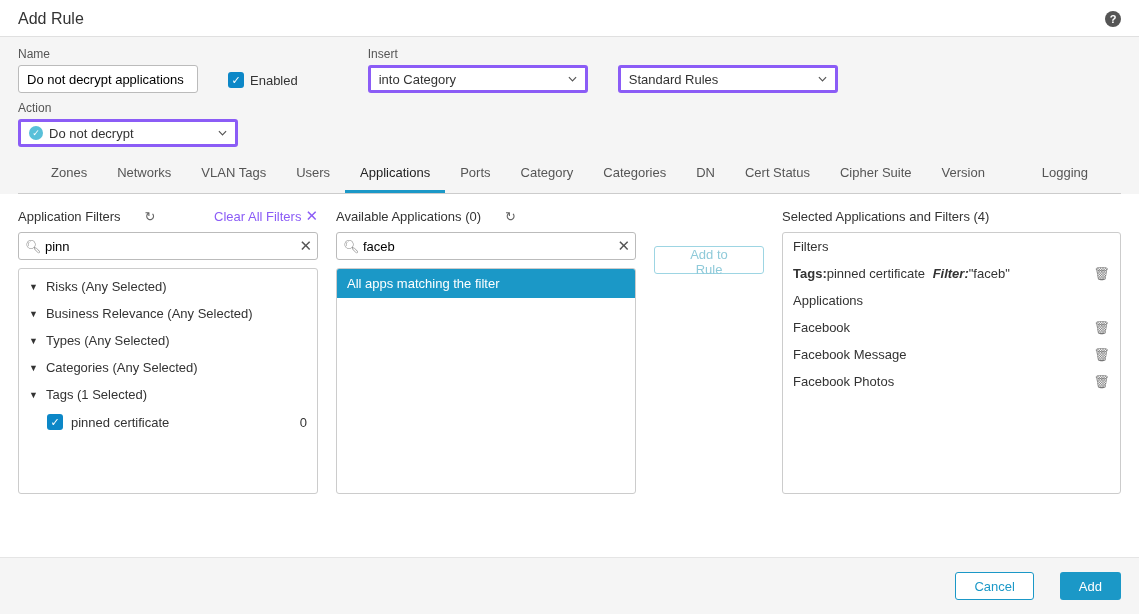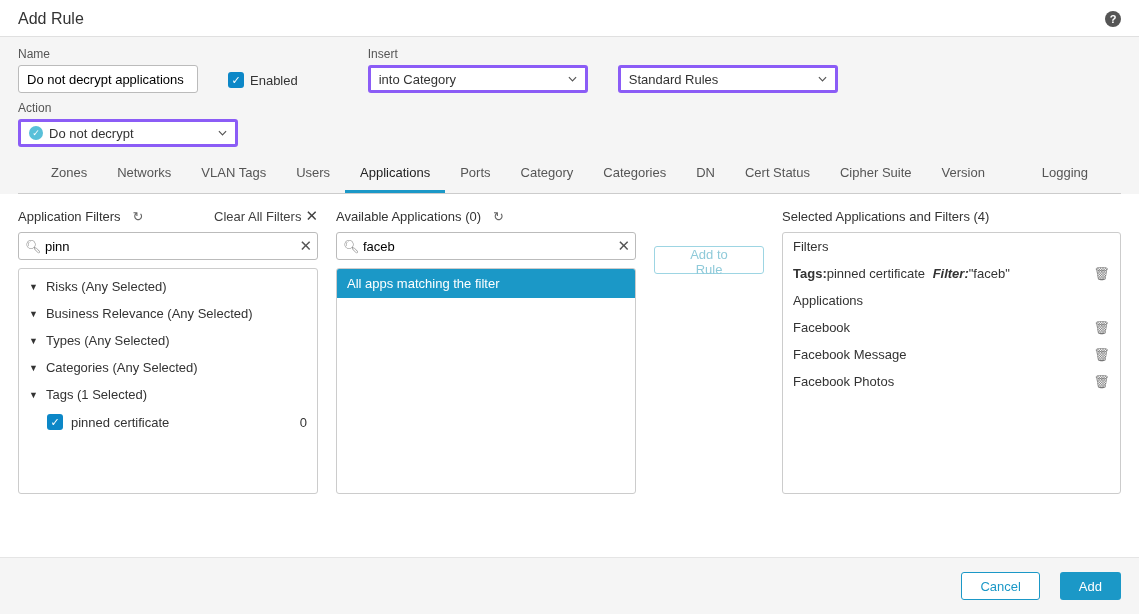--- a/index.html
+++ b/index.html
@@ -30,23 +30,23 @@
 .tab.logging { margin-left:auto; }
 
 .filter-area { display:flex; gap:18px; padding:12px 18px 0 18px; height:300px; }
 .col { display:flex; flex-direction:column; }
 .col-left { width:300px; }
 .col-mid { width:300px; }
 .col-addbtn { width:110px; padding-top:40px; }
 .col-right { flex:1; }
 
 .section-header { display:flex; align-items:center; justify-content:space-between; font-size:13px; margin-bottom:6px; height:20px; }
-.section-header .left { display:flex; align-items:center; gap:12px; }
+.section-header .left { display:flex; align-items:center; gap:24px; }
 .refresh-icon { font-size:13px; color:#666; cursor:pointer; }
-.clear-filters { display:flex; align-items:center; gap:4px; font-size:13px; color:#404040; cursor:pointer; }
+.clear-filters { display:flex; align-items:center; gap:4px; font-size:13px; color:#8b5cf6; cursor:pointer; }
 
 .search-wrap { position:relative; margin-bottom:8px; }
 .search-input { width:100%; height:28px; border:1px solid #bbb; border-radius:3px; padding:0 26px 0 26px; font-size:13px; }
 .search-icon-l { position:absolute; left:7px; top:50%; transform:translateY(-50%); color:#888; font-size:13px; }
 .clear-x { position:absolute; right:6px; top:50%; transform:translateY(-50%); color:#555; cursor:pointer; font-size:15px; }
 
 .tree-box { border:1px solid #ccc; border-radius:3px; background:#fff; flex:1; overflow:auto; padding:4px 0; }
 .tree-item { display:flex; align-items:center; gap:8px; padding:6px 10px; font-size:13px; }
 .tri { font-size:9px; color:#333; }
 .tag-item { padding-left:28px; justify-content:space-between; }
@@ -55,21 +55,21 @@
 .avail-box { border:1px solid #ccc; border-radius:3px; background:#fff; flex:1; overflow:hidden; }
 .all-match-row { background:#1b98c7; color:#fff; padding:7px 10px; font-size:13px; }
 
 .add-rule-btn { height:28px; padding:0 31px; border:1px solid #9dd5e3; color:#8fcad9; background:#fff; border-radius:3px; font-size:13px; cursor:default; }
 
 .selected-box { border:1px solid #ccc; border-radius:3px; background:#fff; flex:1; overflow:auto; }
 .sel-row { display:flex; align-items:center; justify-content:space-between; padding:6px 10px; font-size:13px; }
 .sel-row.group { font-weight:400; color:#333; }
 .trash { color:#777; cursor:pointer; font-size:13px; }
 
-.footer { position:absolute; bottom:0; left:0; right:0; background:#f5f5f5; padding:14px 18px; display:flex; justify-content:flex-end; gap:20px; border-top:1px solid #e5e5e5; }
+.footer { position:absolute; bottom:0; left:0; right:0; background:#f5f5f5; padding:14px 18px; display:flex; justify-content:flex-end; gap:26px; border-top:1px solid #e5e5e5; }
 .btn { height:28px; padding:0 18px; border-radius:3px; font-size:13px; cursor:pointer; border:1px solid transparent; }
 .btn-cancel { background:#fff; border:1px solid #1b98c7; color:#1b98c7; }
 .btn-add { background:#1b98c7; color:#fff; }
 
 svg.caret-svg { width:9px; height:9px; }
 </style>
 </head>
 <body>
 
 <div class="header-bar">

